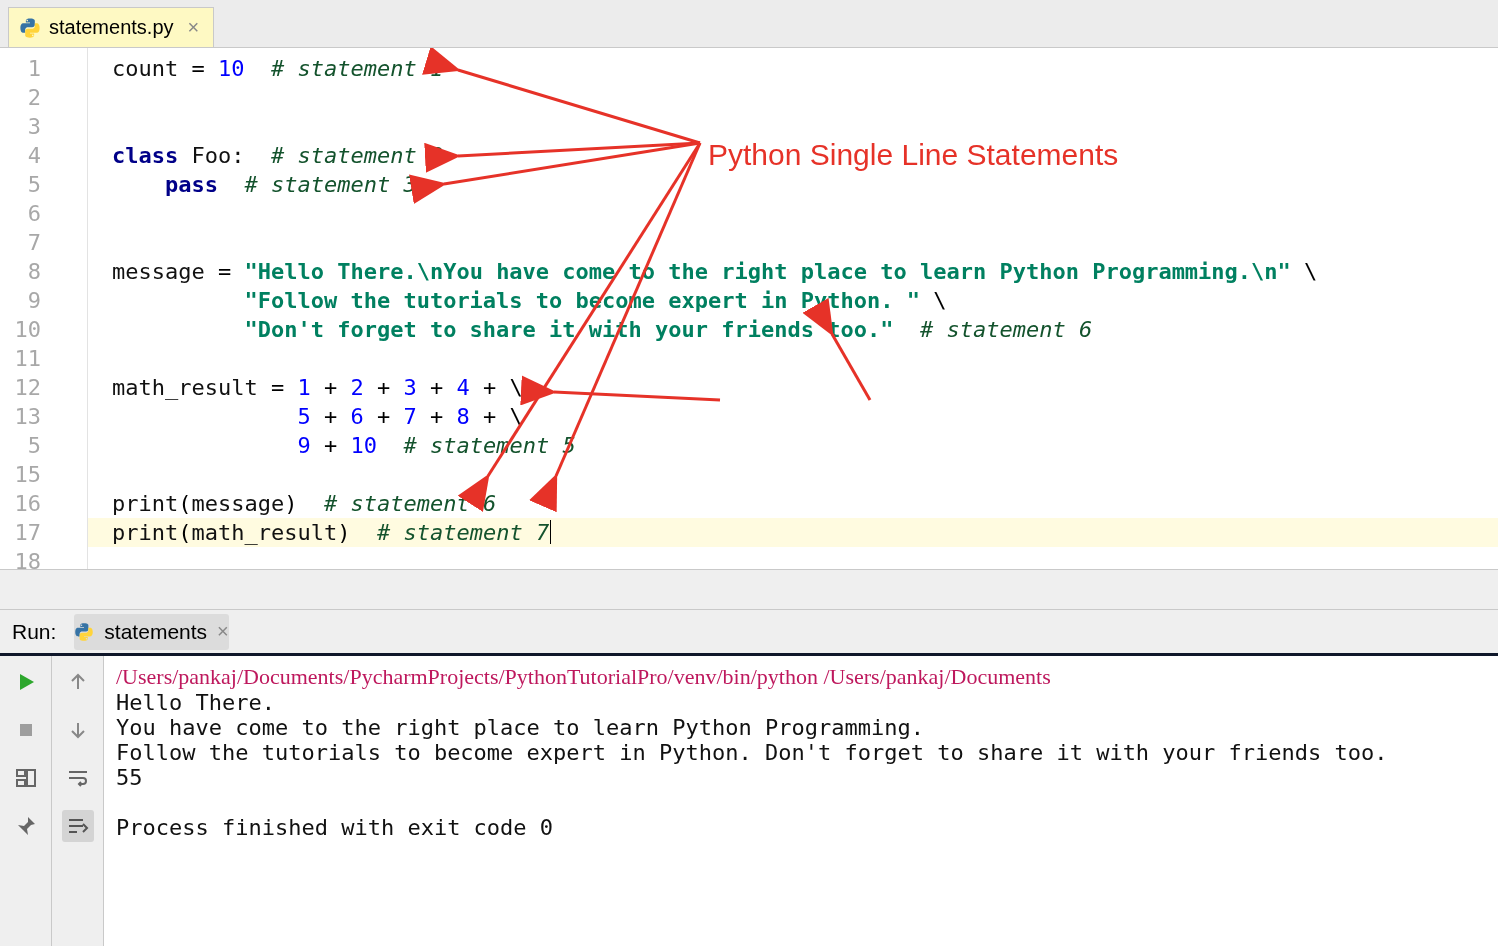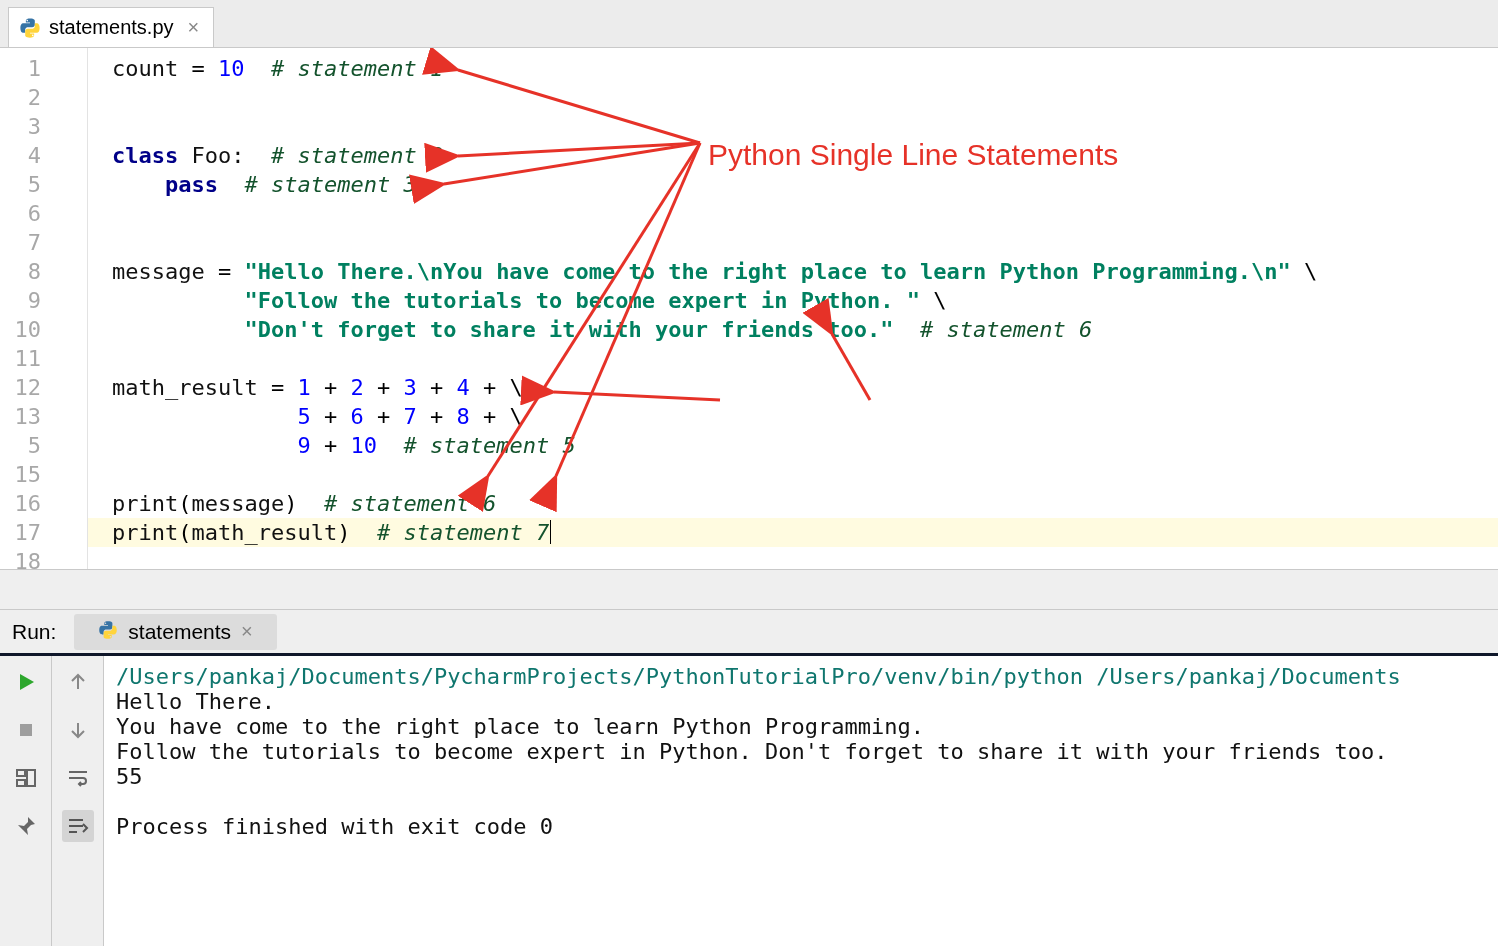--- a/index.html
+++ b/index.html
@@ -15,21 +15,21 @@
 
   
   .tabbar {
     height: 48px;
     background: #ececec;
     border-bottom: 1px solid #c9c9c9;
     display: flex;
     align-items: flex-end;
   }
   .filetab {
-    background: #ffffff;
+    background: #fef9c3;
     border: 1px solid #c9c9c9;
     border-bottom: none;
     height: 40px;
     display: flex;
     align-items: center;
     padding: 0 14px 0 10px;
     margin-left: 8px;
     gap: 8px;
     font-size: 20px;
   }
@@ -112,22 +112,22 @@
     background: #efefef;
     border-bottom:3px solid #0f172a;
     display:flex;
     align-items:center;
     padding-left:12px;
     font-size:21px;
     gap:18px;
   }
   .runhdr .runtab {
     background:#dcdcdc;
-    padding:6px 24px;
-    display:flex; gap:10px;
+    padding:6px 0;
+    display:flex; align-items:center; gap:10px;
     border-radius:3px;
   }
   .runhdr .runtab .pyicon { width:20px; height:20px; }
   .runhdr .runtab .close { color:#888; font-size:20px; cursor:pointer;}
 
   
   .console-wrap {
     display:flex;
     background:#fff;
     height: calc(946px - 48px - 522px - 40px - 46px);
@@ -149,21 +149,21 @@
   .tbtn { width:32px; height:32px; display:flex; align-items:center; justify-content:center; cursor:pointer; color:#666; }
   .tbtn svg { width:24px; height:24px; }
   .console {
     flex:1;
     font-family: Menlo, Consolas, monospace;
     font-size:22px;
     color:#111;
     padding:8px 12px;
     white-space:pre;
   }
-  .console .cmd { color:#0f766e; }
+  .console .cmd { color:#be185d;font-family:Liberation Serif, serif; }
 
   
   .overlay {
     position:absolute;
     left:0; top:48px;
     width:100%; height:522px;
     pointer-events:none;
     z-index:50;
   }
   .ann {

